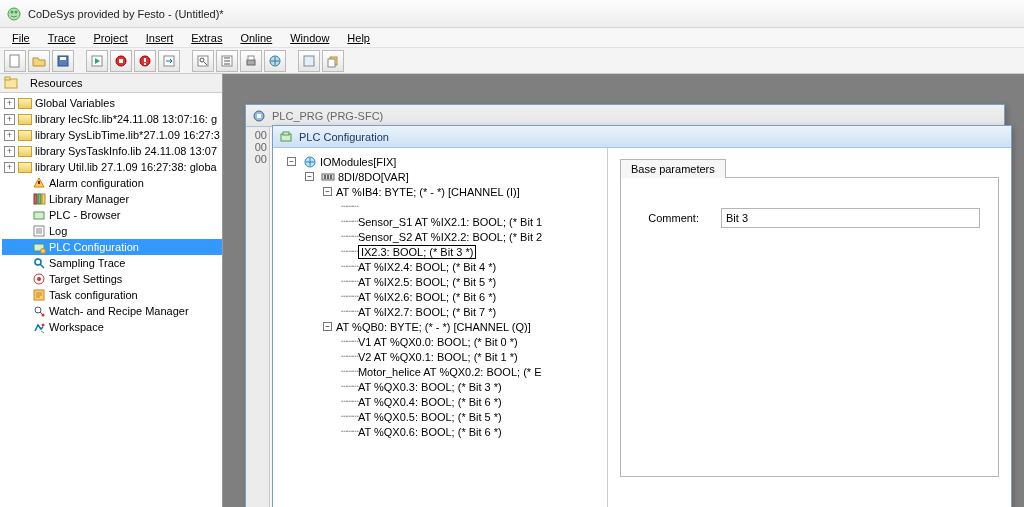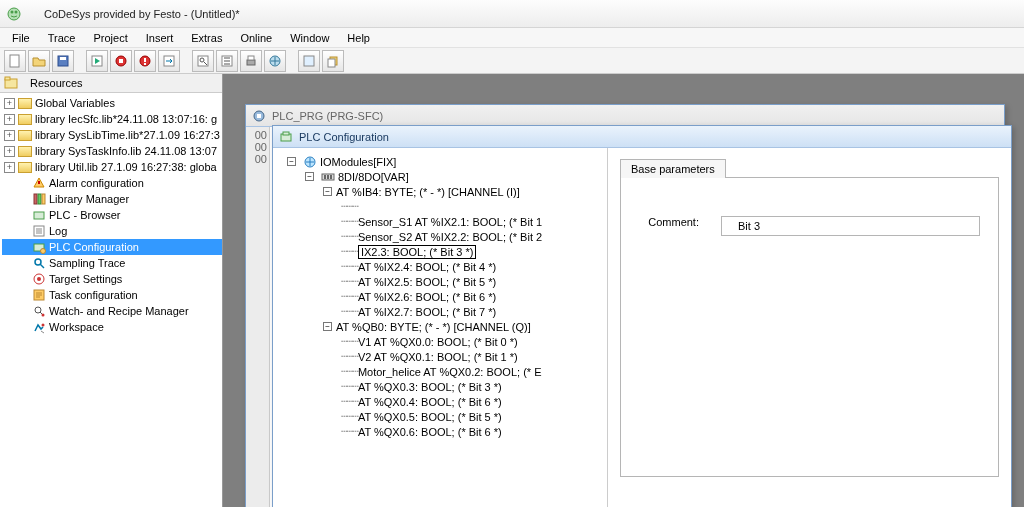--- a/index.html
+++ b/index.html
@@ -1,21 +1,21 @@
 <!DOCTYPE html>
 <html><head>
 <meta charset="utf-8">
 <style>
   * { box-sizing: border-box; margin: 0; padding: 0; font-family: "Segoe UI", Tahoma, sans-serif; font-size: 11px; }
   body { width: 1024px; height: 507px; background: #f0f0f0; overflow: hidden; position: relative; }
-  .titlebar { height: 28px; background: linear-gradient(#fdfdfd,#ededed); border-bottom: 1px solid #d5d5d5; display: flex; align-items: center; padding: 0 6px; gap: 22px; }
+  .titlebar { height: 28px; background: linear-gradient(#fdfdfd,#ededed); border-bottom: 1px solid #d5d5d5; display: flex; align-items: center; padding: 0 6px; gap: 6px; }
   .titlebar .appicon { width: 16px; height: 16px; display:inline-block; }
   .titlebar .title { color: #222; }
   .menubar { height: 20px; background: #f7f7f7; border-bottom: 1px solid #e2e2e2; display: flex; align-items:center; padding: 0 4px; gap: 2px;}
-  .menubar span { padding: 2px 8px; color:#000; cursor:default; }
+  .menubar span { padding: 2px 8px; color:#000; cursor:default;text-decoration:underline; }
   .toolbar { height: 26px; background:#f4f4f4; border-bottom:1px solid #ccc; display:flex; align-items:center; padding:0 4px; gap:2px;}
   .tbtn { width:22px; height:22px; border:1px solid #bbb; background:linear-gradient(#fff,#e6e6e6); display:flex; align-items:center; justify-content:center; }
   .tsep { width:8px; }
   .main { display:flex; height: calc(507px - 28px - 20px - 26px); }
   .left { width: 223px; background:#fff; border-right:1px solid #999; overflow:hidden; }
   .left .hdr { background:#f0f0f0; border-bottom:1px solid #ccc; padding:2px 4px; display:flex; align-items:center; gap:12px;}
   .tree { padding:2px 0 2px 2px; }
   .tn { display:flex; align-items:center; gap:3px; height:16px; padding-left:4px; white-space:nowrap; overflow:hidden; }
   .tn .tw { width:11px; height:11px; border:1px solid #888; display:flex; align-items:center; justify-content:center; font-size:9px; line-height:1; color:#555; background:#fff;}
   .tn .sp { width:11px; }
@@ -31,21 +31,21 @@
   .childwin.front  { left:49px; top:51px; width:740px; height:408px; }
   .cwtitle { height:22px; background:linear-gradient(#eaf3fc,#cde0f5); border-bottom:1px solid #a8c3e3; display:flex; align-items:center; padding:0 6px; gap:6px; color:#1a3a60; }
   .cwtitle.inactive { background:linear-gradient(#f1f1f1,#e5e5e5); color:#666; }
   .cwbody { display:flex; height:calc(100% - 22px); }
   .cwleft { width:335px; border-right:1px solid #ccc; overflow:auto; position:relative;}
   .cwright { flex:1; padding:10px 12px; }
   .tab { display:inline-block; border:1px solid #b5b5b5; border-bottom:none; background:#f6f6f6; padding:3px 10px; position:relative; top:1px;}
   .panel { border:1px solid #b5b5b5; padding:30px 18px 18px; height:300px;}
   .frow { display:flex; align-items:center; gap:22px; }
   .frow label { width:60px; text-align:right; }
-  .frow input { flex:1; height:20px; border:1px solid #b5b5b5; padding:0 16px; background:#fff;margin-top:8px;}
+  .frow input { flex:1; height:20px; border:1px solid #b5b5b5; padding:0 4px; background:#fff;}
   .iotree { padding:6px 0 6px 14px; white-space:nowrap;}
   .ion { display:flex; align-items:center; height:15px; position:relative;}
   .ion .tw { width:9px; height:9px; border:1px solid #777; font-size:8px; display:flex; align-items:center; justify-content:center; margin-right:4px; background:#fff;}
   .ion .dash { color:#888; letter-spacing:-1px; }
   .ion .txt { color:#000; }
   .ion.editing .txt { border:1px solid #000; padding:0 2px; background:#fff;}
   svg { display:block; }
   .gutter { width:24px; background:#ececec; border-right:1px solid #ccc; font-size:9px; color:#666; text-align:right; padding:2px 2px 0 0;}
   .behind .cwbody { display:flex;}
   .behind .content { flex:1; background:#fff; position:relative;}

